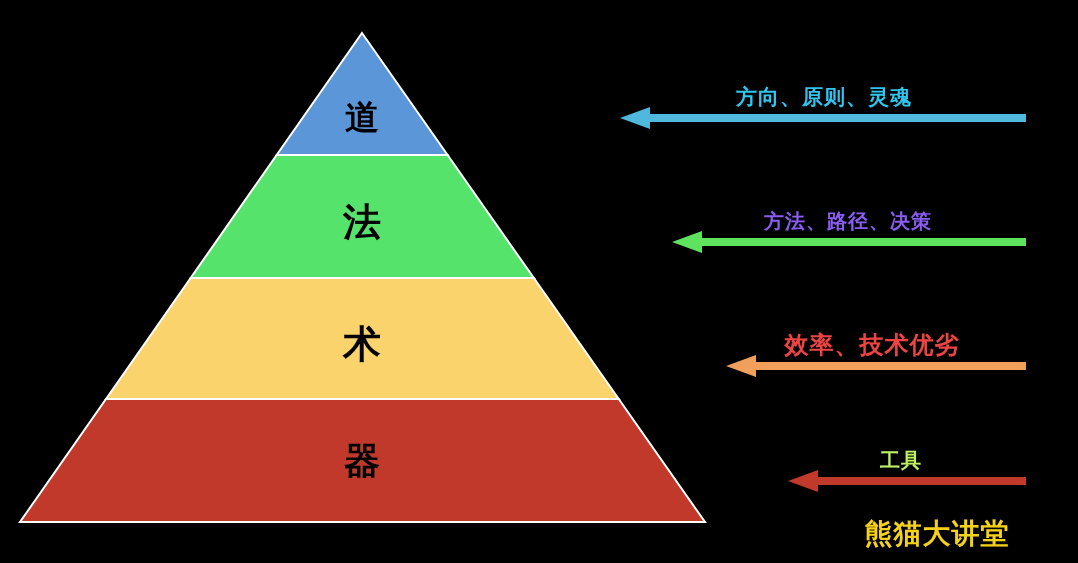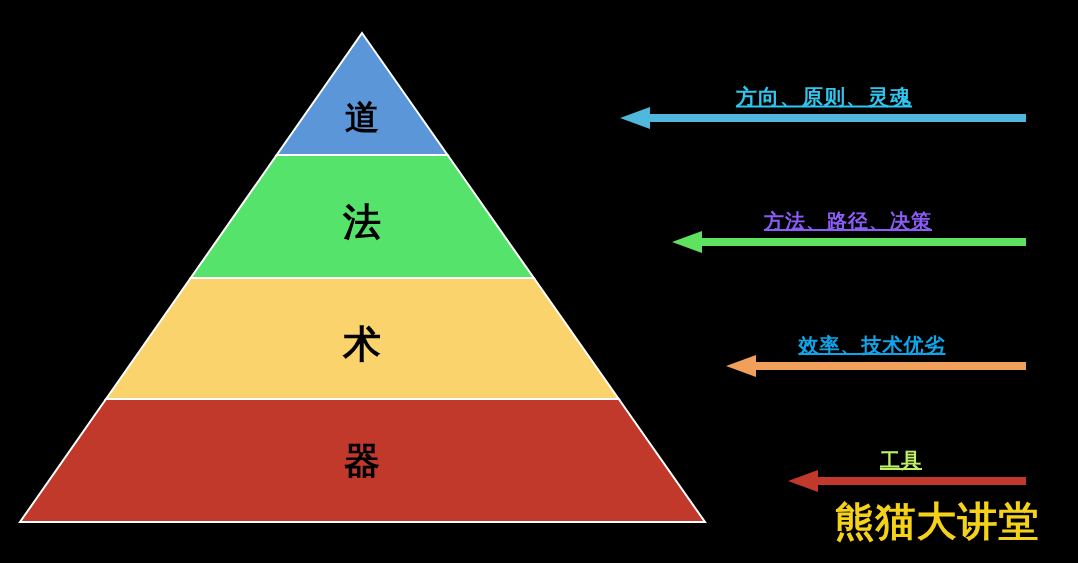--- a/index.html
+++ b/index.html
@@ -37,28 +37,27 @@
     transform: translate(-50%, -50%);
   }
   .arrow-label {
     position: absolute;
     font-weight: 700;
     font-family: "DejaVu Sans", "Liberation Sans", sans-serif;
     white-space: nowrap;
     letter-spacing: 1px;
     transform: translate(-50%, -50%);
     line-height: 1;
-    text-decoration: underline;
   }
   #watermark {
     position: absolute;
     left: 937px;
-    top: 521px;
+    top: 534px;
     transform: translate(-50%, -50%);
-    font-size: 40px;
+    font-size: 28px;
     font-weight: 700;
     letter-spacing: 1px;
     color: #f5d21a;
     font-family: "DejaVu Sans", "Liberation Sans", sans-serif;
     white-space: nowrap;
     line-height: 1;
     -webkit-text-stroke: 3px #000000;
     paint-order: stroke fill;
     text-shadow:
       -2px -2px 0 #000, 2px -2px 0 #000,
@@ -101,19 +100,19 @@
   <div id="tier-labels">
       <div class="tier-label" style="left: 362px; top: 117px; font-size: 34px;">道</div>
       <div class="tier-label" style="left: 362px; top: 222px; font-size: 38px;">法</div>
       <div class="tier-label" style="left: 362px; top: 344px; font-size: 38px;">术</div>
       <div class="tier-label" style="left: 362px; top: 461px; font-size: 36px;">器</div>
     </div>
 
   <div id="arrow-labels">
       <div class="arrow-label" style="left: 824px; top: 97px; font-size: 21px; color: rgb(47, 198, 239);">方向、原则、灵魂</div>
       <div class="arrow-label" style="left: 848px; top: 221px; font-size: 20px; color: #8b5cf6;">方法、路径、决策</div>
-      <div class="arrow-label" style="left: 872px; top: 345px; font-size: 20px; color: #0ea5e9; text-align: right;">效率、技术优劣</div>
+      <div class="arrow-label" style="left: 872px; top: 345px; font-size: 24px; color: #ef4444; text-align: right;">效率、技术优劣</div>
       <div class="arrow-label" style="left: 901px; top: 460px; font-size: 20px; color: #bef264;">工具</div>
     </div>
 
   <div id="watermark">熊猫大讲堂</div>
 
 </div>
 
 </body></html>

